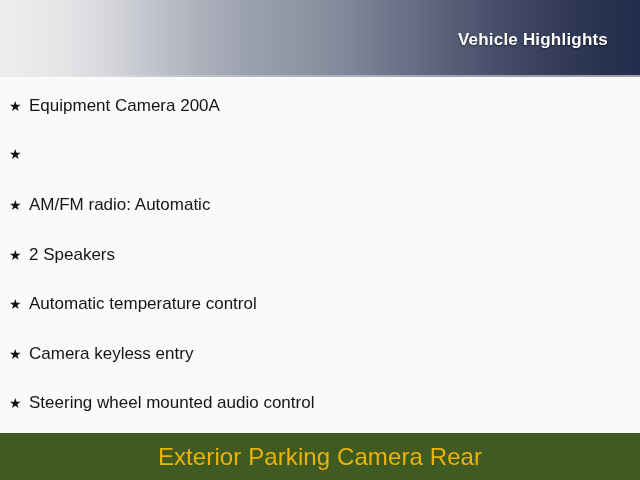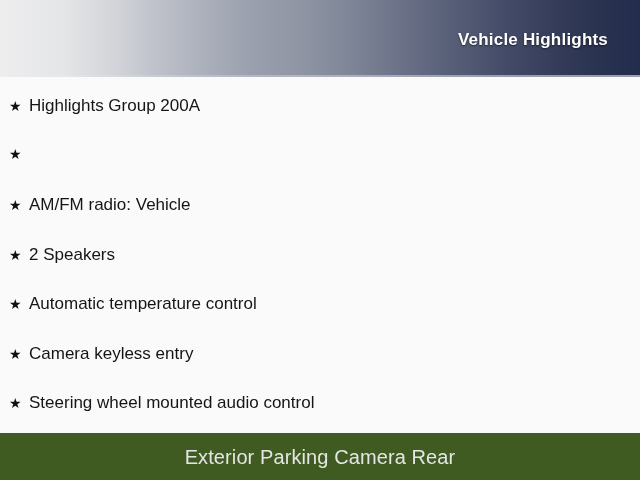--- a/index.html
+++ b/index.html
@@ -107,22 +107,22 @@
   
   .footer {
     flex: 0 0 auto;
     height: 47px;
     background: #3f5b21;
     display: flex;
     align-items: center;
     justify-content: center;
   }
   .footer-caption {
-    color: #e5e5e5;
-    font-size: 20px;
+    color: #eab308;
+    font-size: 24px;
     line-height: 1;
     font-weight: normal;
     letter-spacing: 0.1px;
     white-space: nowrap;
   }
 </style>
 </head>
 <body>
 
 <div class="slide">
@@ -130,30 +130,30 @@
   <div class="header">
     <div class="header-title">Vehicle Highlights</div>
     <div class="header-underline"></div>
   </div>
 
   <div class="body">
     <ul class="highlight-list">
 
       <li class="highlight-item">
         <span class="bullet-star">★</span>
-        <span class="item-label">Highlights Group 200A</span>
+        <span class="item-label">Equipment Camera 200A</span>
       </li>
 
       <li class="highlight-item">
         <span class="bullet-star">★</span>
       </li>
 
       <li class="highlight-item">
         <span class="bullet-star">★</span>
-        <span class="item-label">AM/FM radio: Vehicle</span>
+        <span class="item-label">AM/FM radio: Automatic</span>
       </li>
 
       <li class="highlight-item">
         <span class="bullet-star">★</span>
         <span class="item-label">2 Speakers</span>
       </li>
 
       <li class="highlight-item">
         <span class="bullet-star">★</span>
         <span class="item-label">Automatic temperature control</span>

